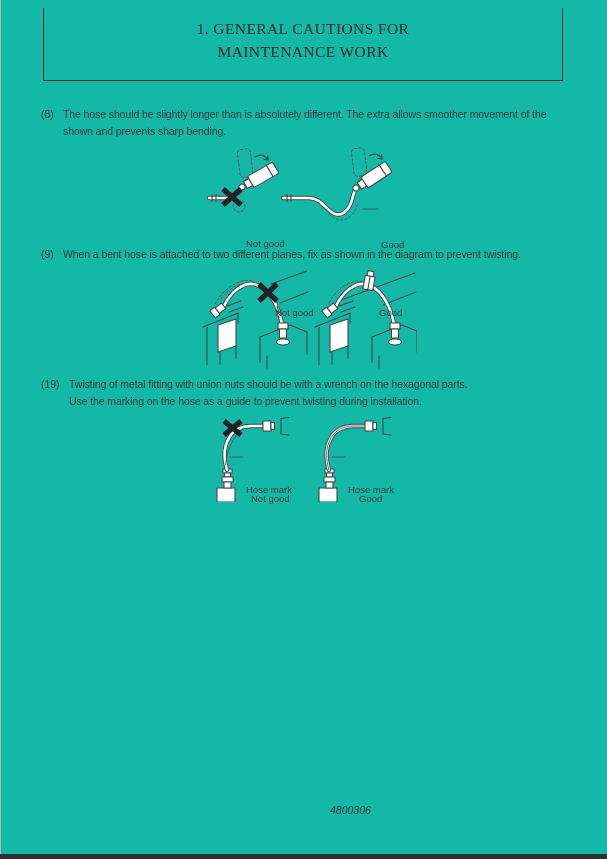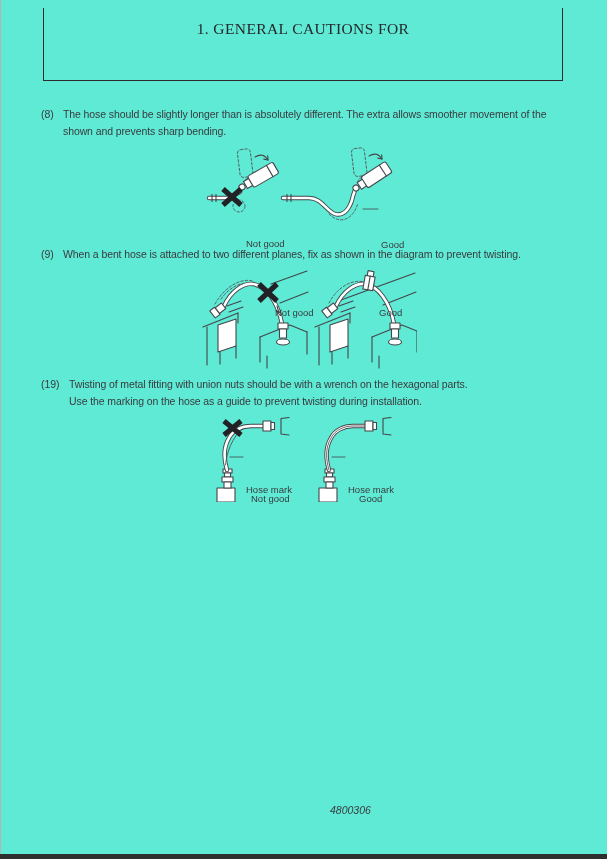--- a/index.html
+++ b/index.html
@@ -1,16 +1,16 @@
 <!DOCTYPE html>
 <html><head>
 <meta charset="utf-8">
 <style>
   html,body{margin:0;padding:0;background:#ffffff;}
-  .page{position:relative;width:607px;height:859px;background:#5eead4;overflow:hidden;
+  .page{position:relative;width:607px;height:859px;background:#14b8a6;overflow:hidden;
         font-family:"Liberation Sans",sans-serif;color:#3a3a3f;}
   
   .scan-edge{position:absolute;left:0;top:0;width:1px;height:859px;background:#b4b4b6;}
   .bottom-bar{position:absolute;left:0;top:854px;width:607px;height:5px;background:#2e2e31;}
   
   .header-box{position:absolute;left:43px;top:8px;width:518px;height:72px;
               border-left:1.6px solid #2b2b30;border-right:1.6px solid #2b2b30;
               border-bottom:1.6px solid #2b2b30;}
   .title{font-family:"Liberation Serif",serif;font-size:15.5px;letter-spacing:.4px;
          color:#26262b;text-align:center;padding-top:10px;line-height:22.5px;}
@@ -41,20 +41,21 @@
 </head>
 <body>
 
 <div class="page">
 
   <div class="scan-edge"></div>
 
   <div class="header-box">
     <div class="title">
       <div>1. GENERAL CAUTIONS FOR</div>
+      <div>MAINTENANCE WORK</div>
     </div>
   </div>
 
   <div class="item" style="top:106px">
     <span class="num">(8)</span>
     <div class="itext">
       <div class="line">The hose should be slightly longer than is absolutely different. The extra allows smoother movement of the</div>
       <div class="line">shown and prevents sharp bending.</div>
     </div>
   </div>

